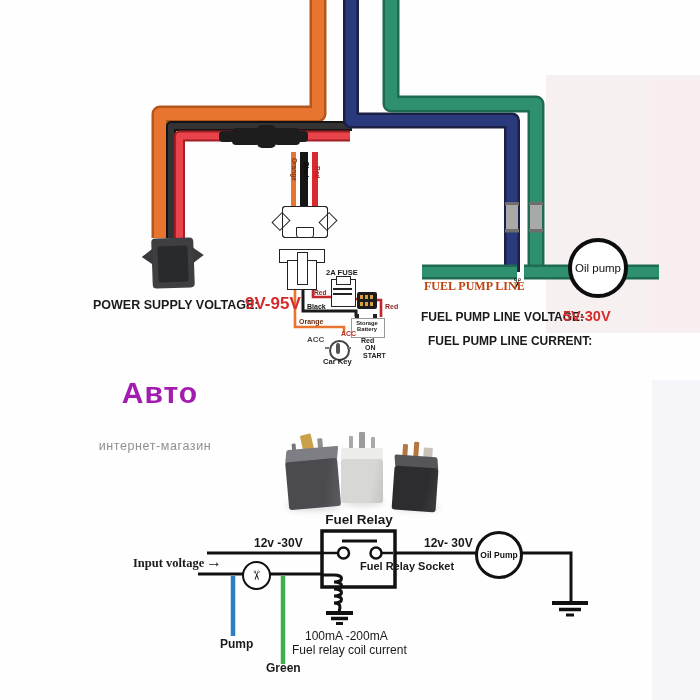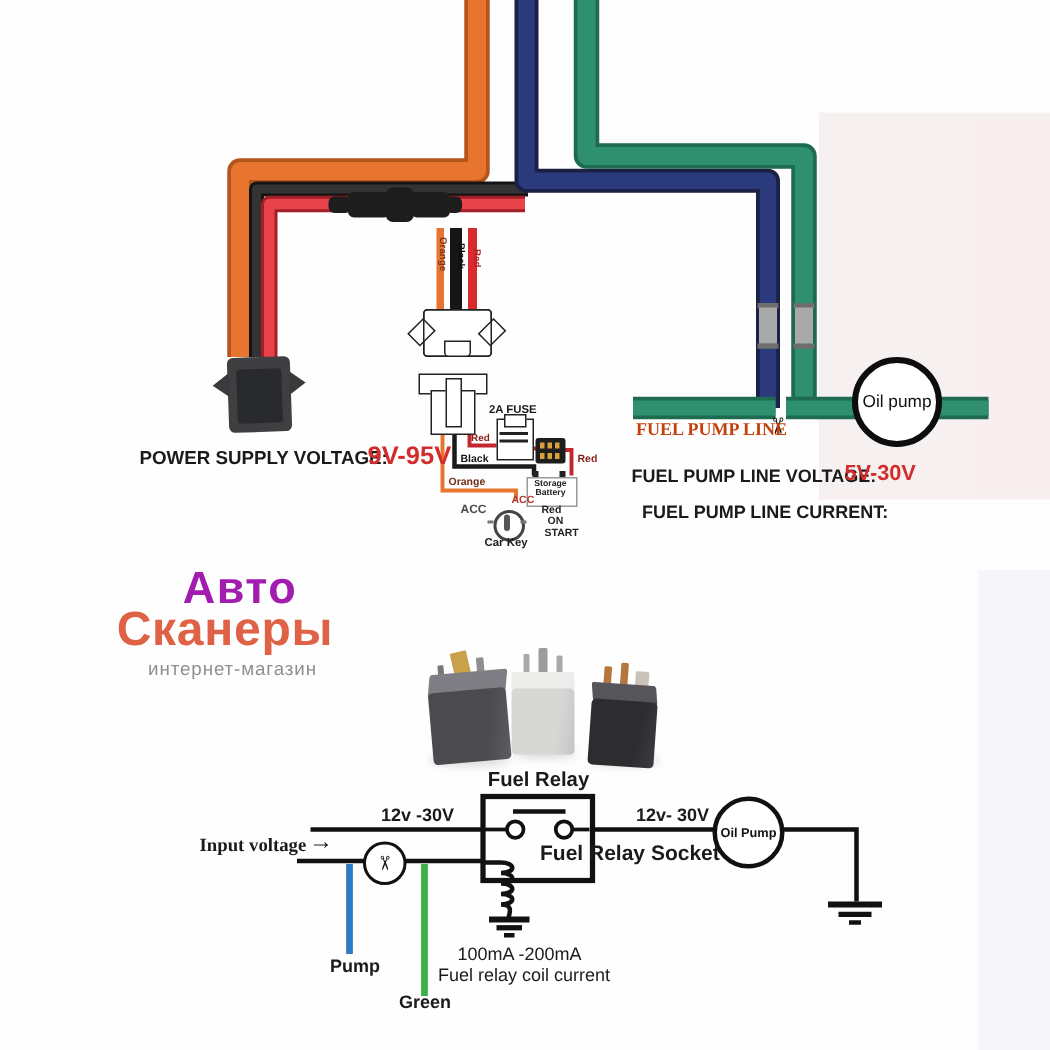--- a/index.html
+++ b/index.html
@@ -208,21 +208,20 @@
     <span style="padding-left:2px;">START</span>
   </div>
   <div class="t b" style="left:323px;top:358px;font-size:7.6px;">Car Key</div>
 
   <div class="t b" style="left:424px;top:280px;font-size:12px;color:#c2410c;font-family:Liberation Serif, serif;">FUEL PUMP LINE</div>
   <div class="t b" style="left:421px;top:311px;font-size:12px;">FUEL PUMP LINE VOLTAGE:</div>
   <div class="t b red" style="left:563px;top:309px;font-size:14.5px;">5V-30V</div>
   <div class="t b" style="left:428px;top:335px;font-size:12px;">FUEL PUMP LINE CURRENT:</div>
 
   <div class="t b" style="left:60px;top:377px;width:200px;text-align:center;font-size:30px;color:#a21caf;letter-spacing:1px;">Авто</div>
-  <div class="t b" style="left:50px;top:403px;width:200px;text-align:center;font-size:32px;color:#df6246;letter-spacing:0.5px;">Сканеры</div>
   <div class="t" style="left:55px;top:440px;width:200px;text-align:center;font-size:12.5px;color:#8f8f8f;letter-spacing:0.6px;">интернет-магазин</div>
 
   <div class="shadow" style="left:286px;top:502px;width:54px;height:9px;"></div>
   <div class="shadow" style="left:342px;top:498px;width:42px;height:8px;"></div>
   <div class="shadow" style="left:394px;top:503px;width:46px;height:8px;"></div>
 
   <div class="relay" style="left:284px;top:434px;width:58px;height:74px;transform:rotate(-5deg);">
     <div class="rpin" style="left:20px;top:0;width:11px;height:17px;background:#c9a14a;transform:rotate(-8deg);"></div>
     <div class="rpin" style="left:36px;top:5px;width:5px;height:13px;background:#8f8f8f;"></div>
     <div class="rpin" style="left:10px;top:8px;width:4px;height:10px;background:#777;"></div>
@@ -242,21 +241,21 @@
     <div class="rpin" style="left:30px;top:5px;width:9px;height:12px;background:#c9c2b8;"></div>
     <div class="top" style="left:2px;top:14px;width:43px;height:13px;background:#55555a;transform:skewX(8deg);"></div>
     <div class="body" style="left:2px;top:25px;width:44px;height:44px;background:linear-gradient(100deg,#2d2d30 70%,#3c3c40);"></div>
   </div>
 
   <div class="t b" style="left:318px;top:513px;width:82px;text-align:center;font-size:13.5px;">Fuel Relay</div>
   <div class="t b" style="left:133px;top:557px;font-size:12.5px;font-family:Liberation Serif, serif;">Input voltage</div>
   <div class="t b" style="left:206px;top:554px;font-size:16px;">→</div>
   <div class="t" style="left:254px;top:537px;font-size:12px;font-weight:600;">12v -30V</div>
   <div class="t" style="left:424px;top:537px;font-size:12px;font-weight:600;">12v- 30V</div>
-  <div class="t b" style="left:323px;top:561px;width:73px;text-align:center;font-size:14px;padding-left:37px;">Fuel Relay Socket</div>
+  <div class="t b" style="left:323px;top:561px;width:73px;text-align:center;font-size:11px;padding-left:37px;">Fuel Relay Socket</div>
 
   <div class="circle" style="left:242px;top:561px;width:25px;height:25px;border:2.5px solid #111;">
     <span style="font-size:13px;transform:rotate(90deg);color:#111;">✂</span>
   </div>
 
   <div class="circle" style="left:475px;top:531px;width:42px;height:42px;border:3px solid #111;">
     <span class="b" style="font-size:8.5px;color:#111;">Oil Pump</span>
   </div>
 
   <div class="t" style="left:220px;top:638px;font-size:12px;font-weight:600;">Pump</div>

